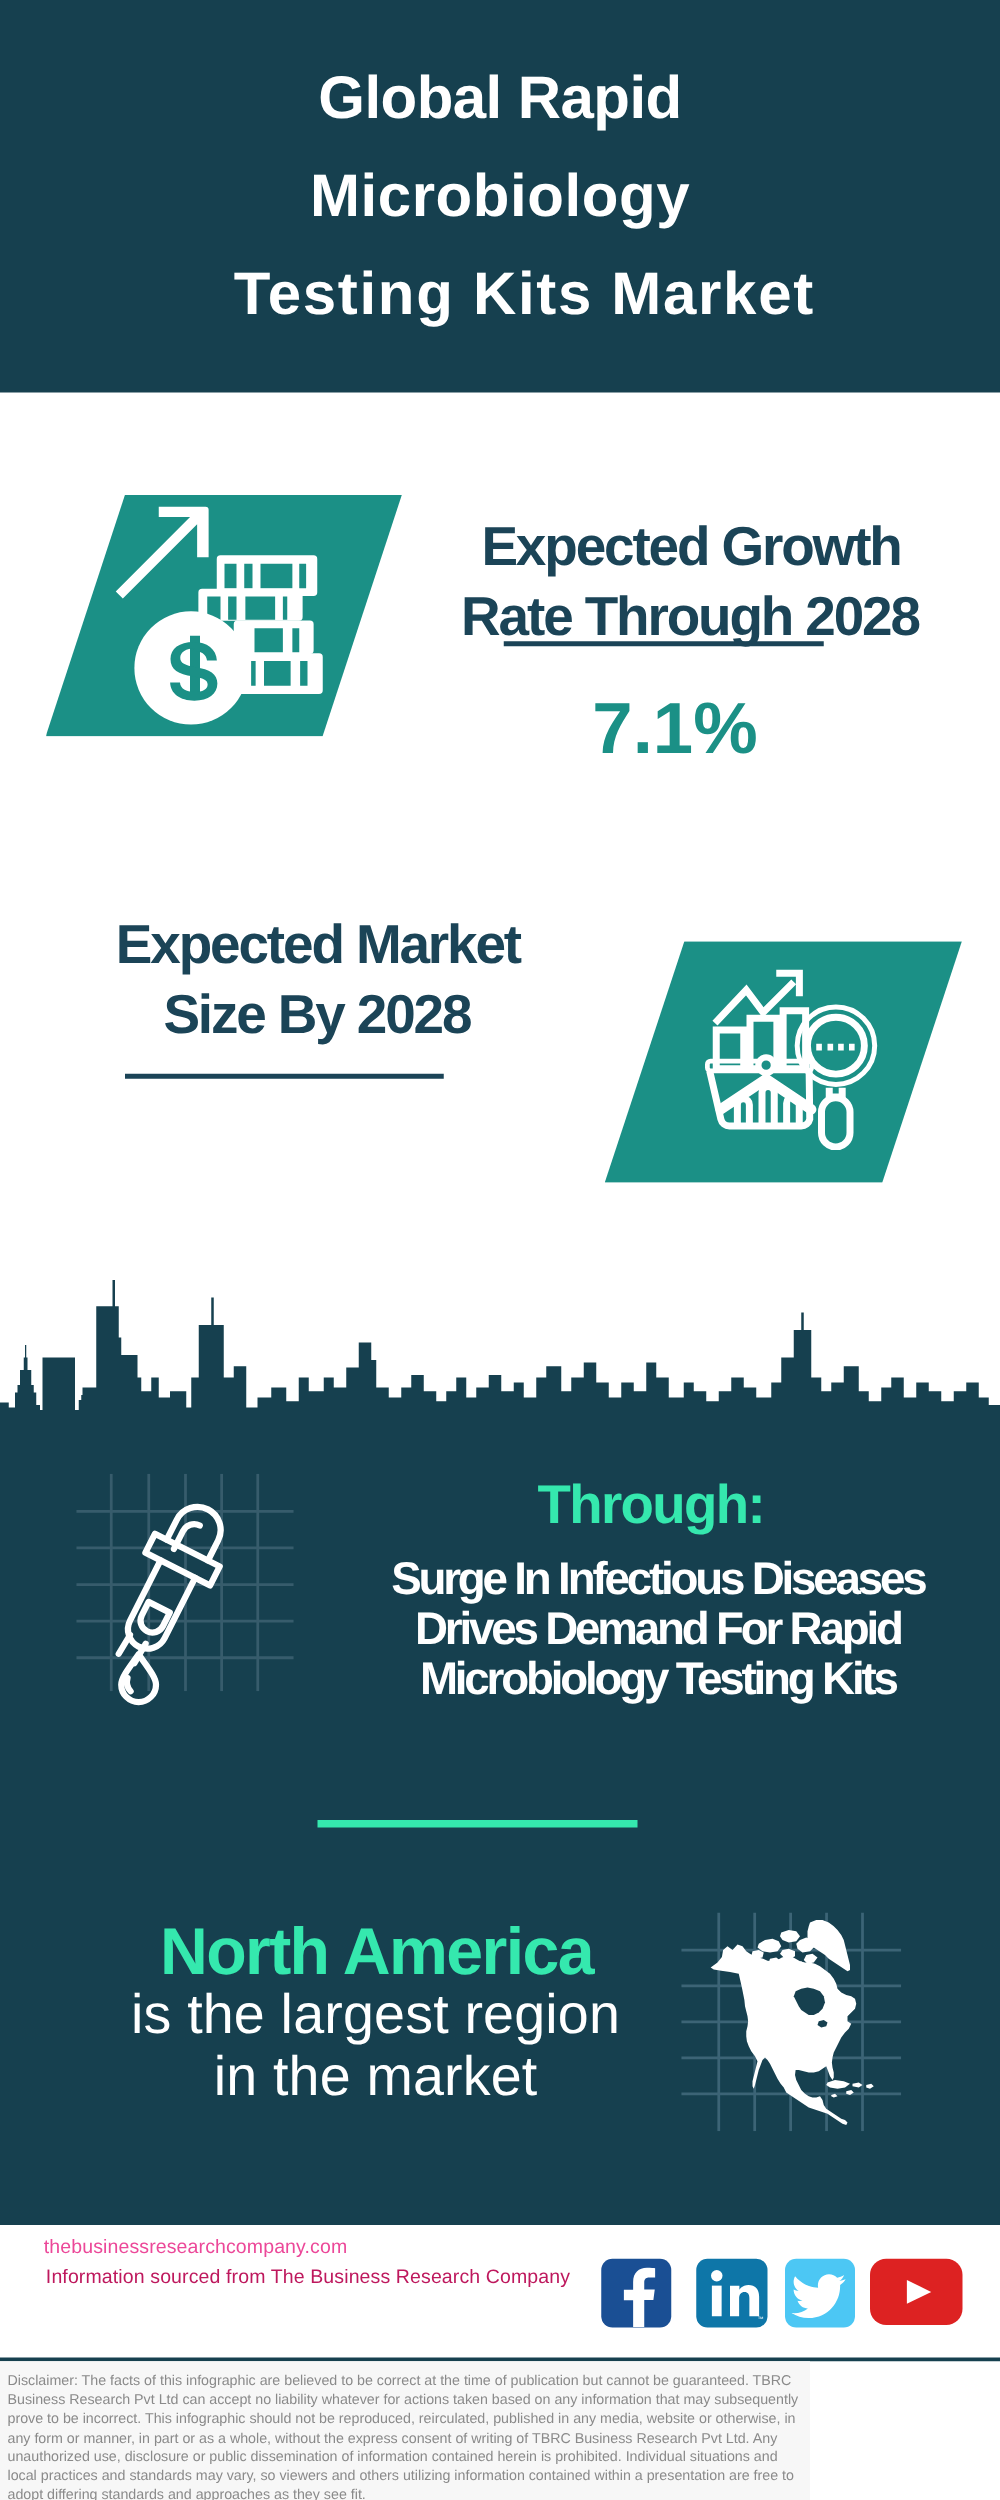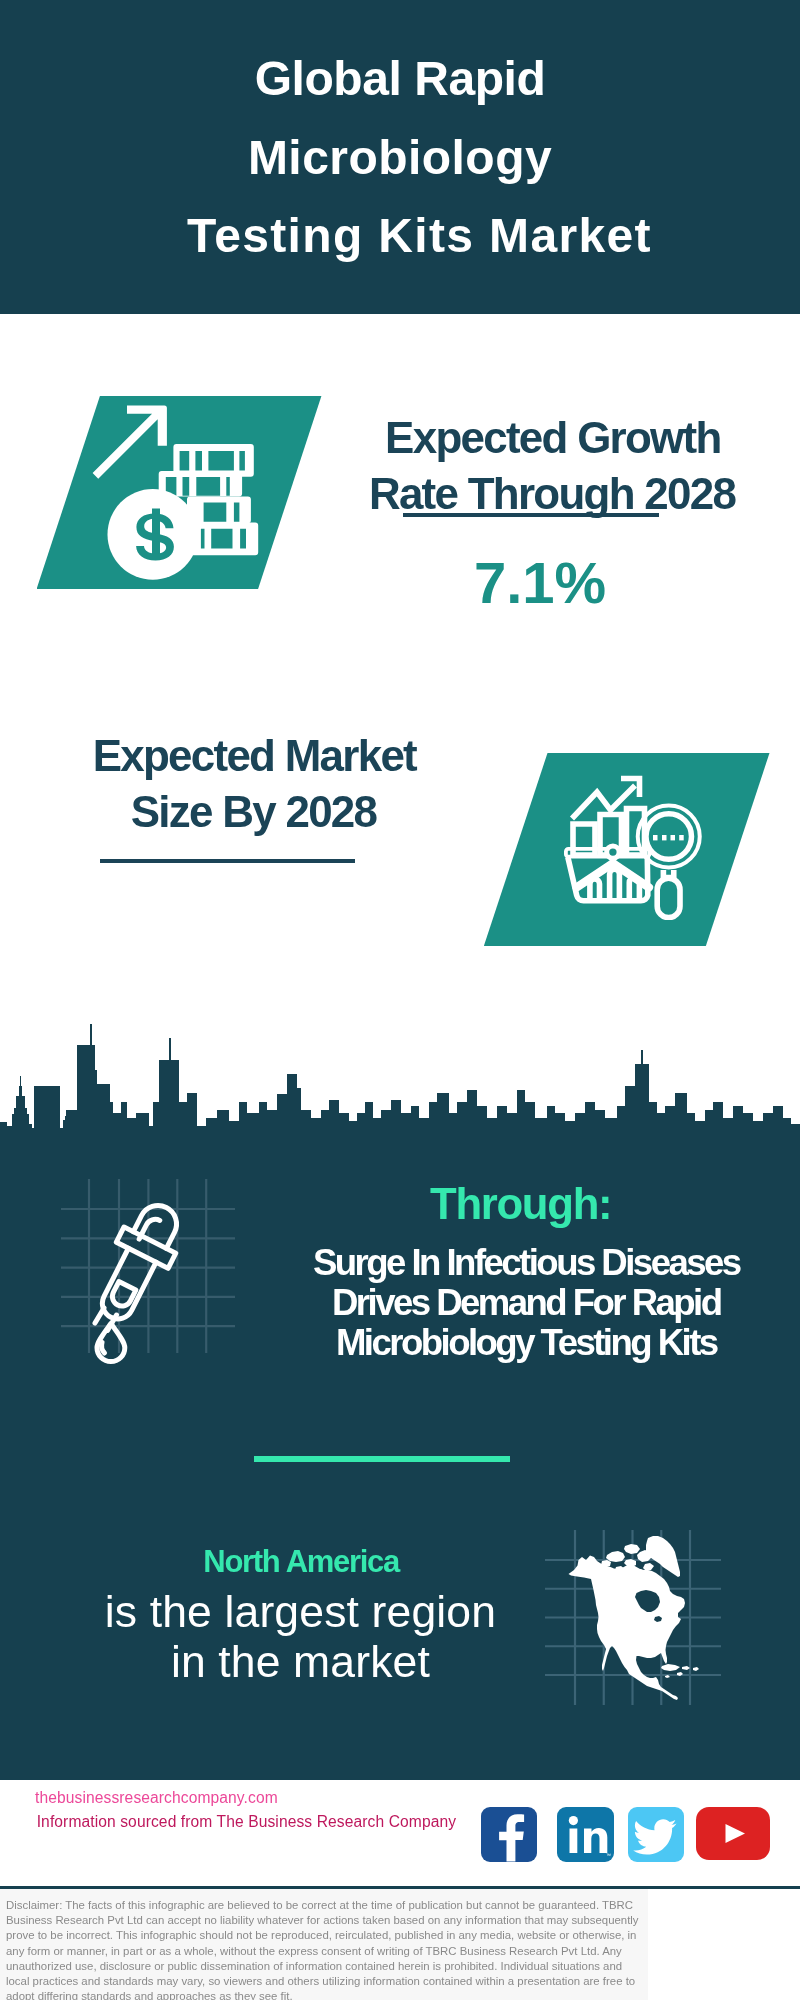--- a/index.html
+++ b/index.html
@@ -23,21 +23,21 @@
   .darkbg{position:absolute;left:0;top:1138px;width:800px;height:642px;background:#16404F;}
 
   
   #driver-title{position:absolute;left:320px;top:1183px;width:400px;text-align:center;
      color:#35E8AE;font-size:43.7px;font-weight:bold;line-height:42px;letter-spacing:-1.3px;text-indent:1.3px;}
   #driver-text{position:absolute;left:225px;top:1243px;width:600px;text-align:center;
      color:#ffffff;font-size:36.6px;font-weight:bold;line-height:40px;letter-spacing:-2.55px;text-indent:2.55px;white-space:nowrap;}
   #mid-divider{position:absolute;left:254px;top:1456px;width:256px;height:6px;background:#35E8AE;}
   #region-block{position:absolute;left:100px;top:1537px;width:401px;text-align:center;
      color:#ffffff;font-size:44.5px;line-height:50.1px;letter-spacing:0.14px;text-indent:-0.14px;white-space:nowrap;}
-  #region-block .hl{letter-spacing:-1.3px;text-indent:1.3px;font-size:31px;}
+  #region-block .hl{letter-spacing:-1.3px;text-indent:1.3px;font-size:53px;}
   #region-block .hl{color:#35E8AE;font-weight:bold;display:block;}
   #region-block .rl{display:block;}
   #driver-text .rl{display:block;}
 
   #dropper-grid{position:absolute;left:61px;top:1179px;width:174px;height:174px;}
   #dropper-icon{position:absolute;left:46px;top:1198px;width:180px;height:190px;}
 
   #na-grid{position:absolute;left:545px;top:1530px;width:176px;height:175px;}
   #na-map{position:absolute;left:545px;top:1495px;width:200px;height:210px;}
 

